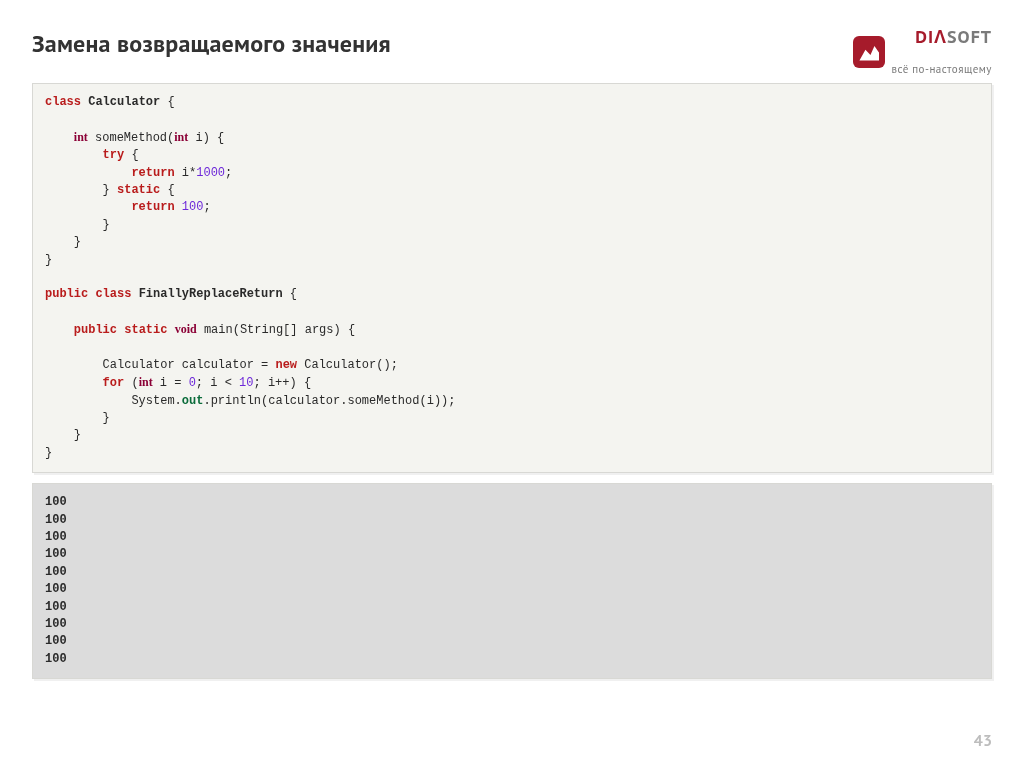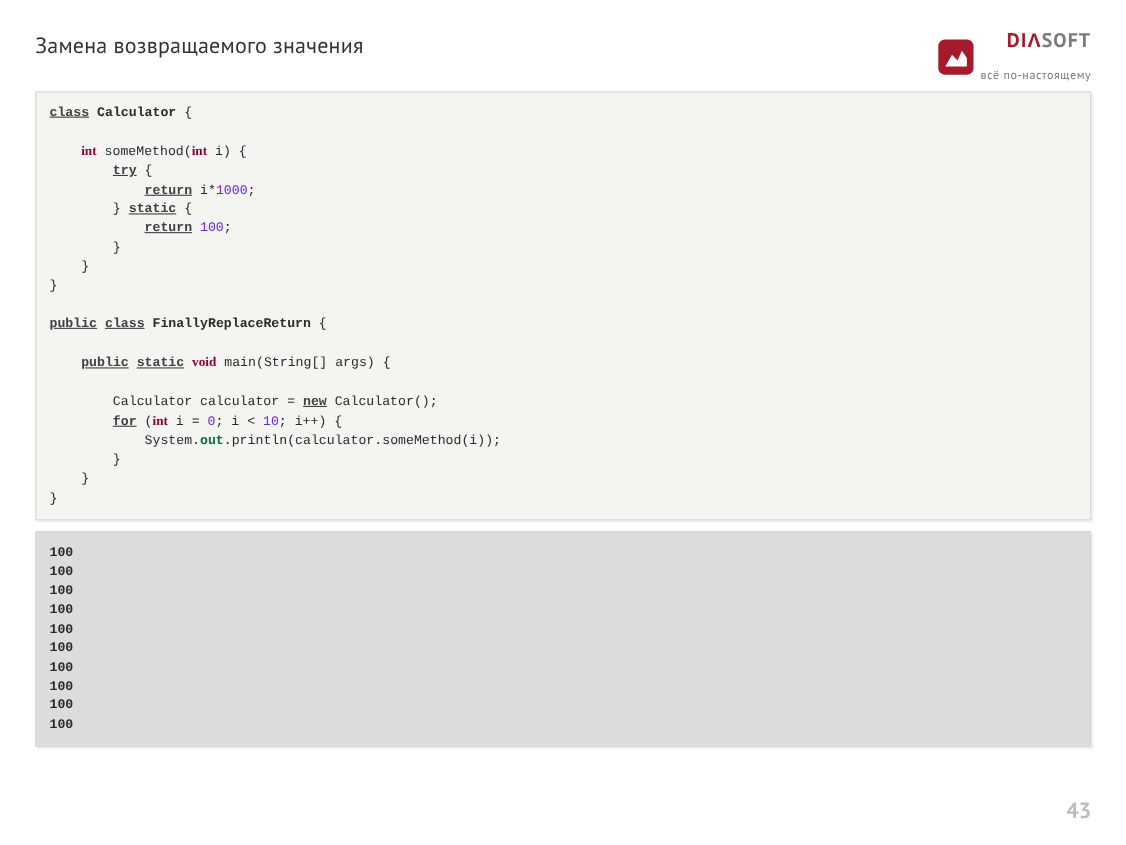--- a/index.html
+++ b/index.html
@@ -12,22 +12,22 @@
     position: relative;
     overflow: hidden;
   }
   .header {
     display: flex;
     justify-content: space-between;
     align-items: flex-start;
     padding: 28px 32px 8px 32px;
   }
   .title {
-    font-size: 20px;
-    font-weight: 400;
+    font-size: 24px;
+    font-weight: 700;
     color: #333;
     letter-spacing: 0.2px;
   }
   .logo {
     display: flex;
     align-items: center;
     gap: 6px;
   }
   .logo-mark {
     width: 32px; height: 32px;
@@ -61,31 +61,31 @@
     box-shadow: 2px 2px 0 rgba(0,0,0,0.06);
     padding: 10px 12px;
     font-family: "Consolas", "Courier New", monospace;
     font-size: 12px;
     line-height: 1.45;
     color: #2a2a2a;
     white-space: pre;
     margin-bottom: 10px;
   }
   .outputbox { background: #dcdcdc; font-weight: 600; }
-  .kw   { color: #404040; font-weight: 700; text-decoration: underline; }   
+  .kw   { color: #b91c1c; font-weight: 700; }   
   .type { color: #8b0036; font-weight: 700; font-family: Liberation Serif, serif; }   
   .cls  { font-weight: 700; color: #2a2a2a; text-align: center; }   
   .meth { font-weight: 400; color: #2a2a2a; }   
   .field{ color: #0a6b3a; font-weight: 600; }   
   .num  { color: #6d28d9; }
   .page-num {
     position: absolute;
     right: 32px;
     bottom: 18px;
-    font-size: 20px;
+    font-size: 16px;
     font-weight: 700;
     color: #bdbdbd;
   }
 </style>
 </head>
 <body>
 
 <div class="header">
   <div class="title">Замена возвращаемого значения</div>
   <div class="logo">

